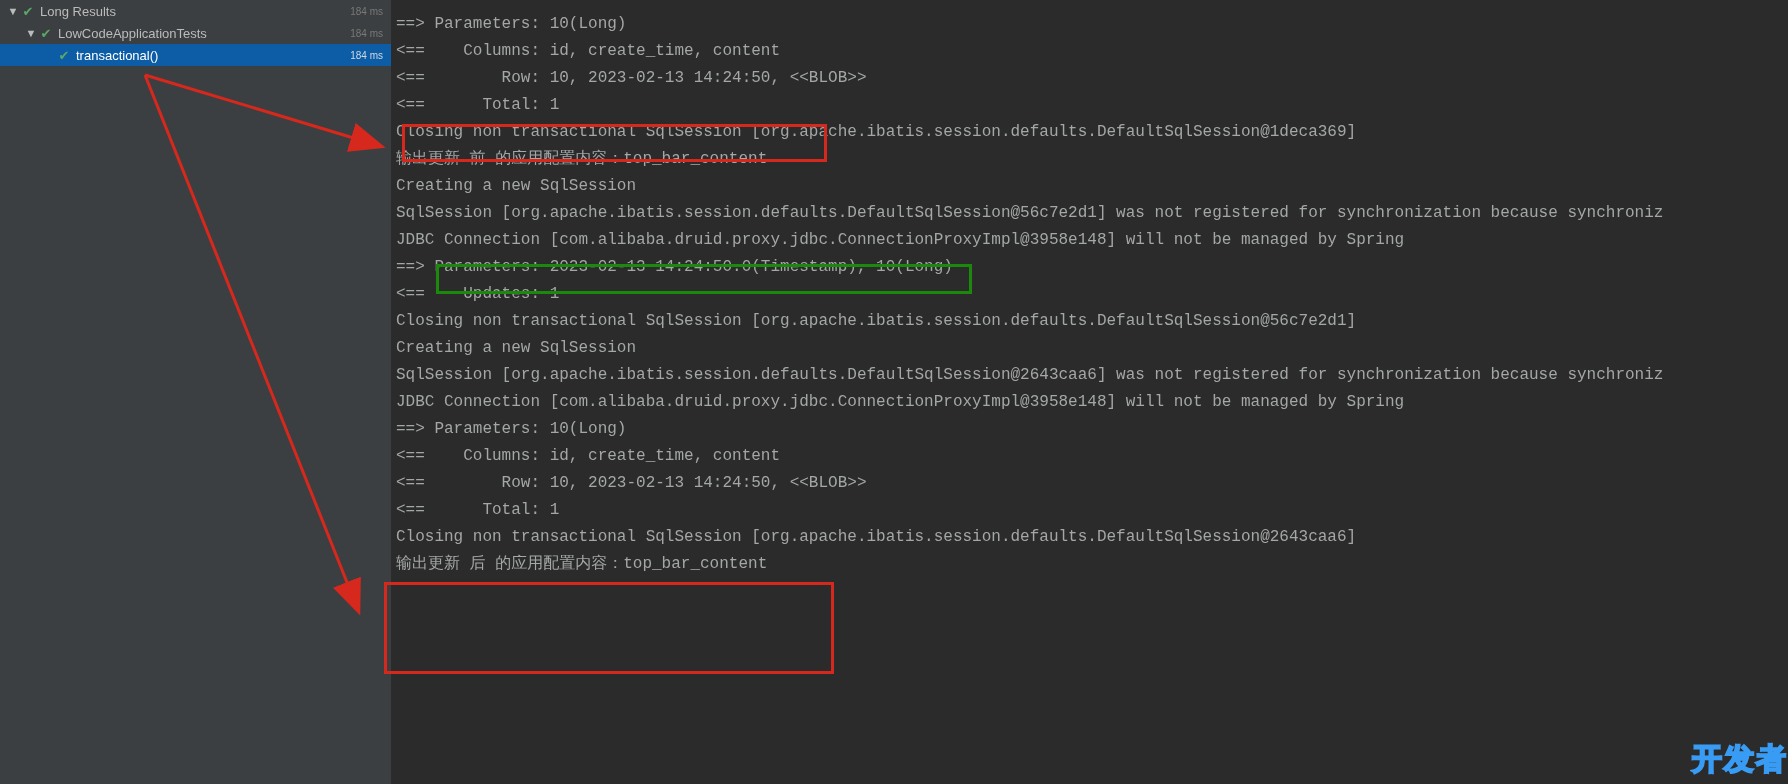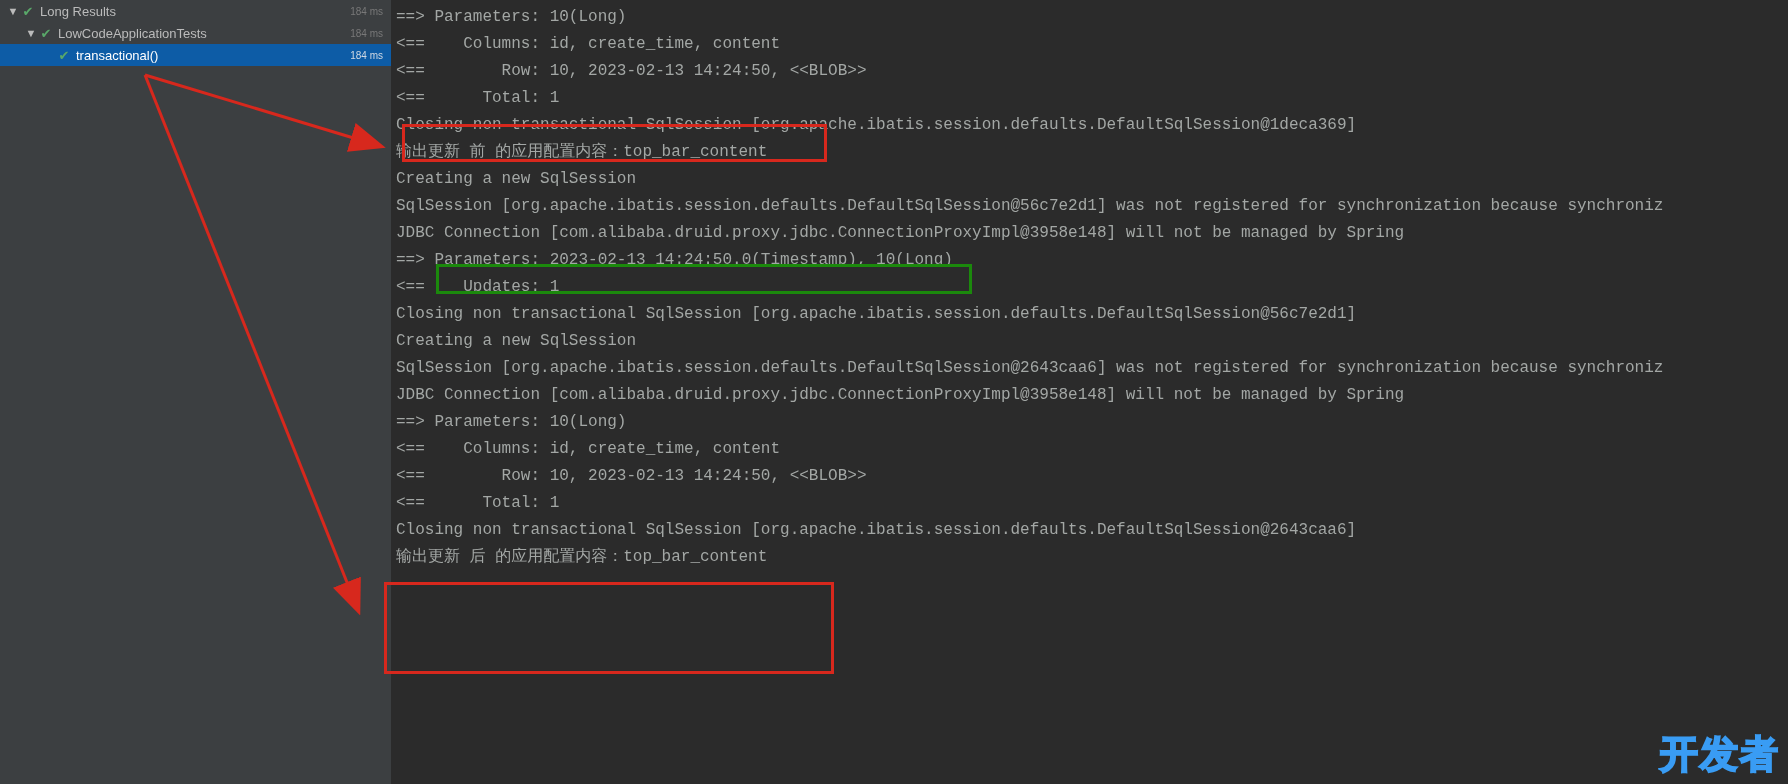--- a/index.html
+++ b/index.html
@@ -44,21 +44,21 @@
 }
 .tree-row.l0 { padding-left:6px; }
 .tree-row.l1 { padding-left:24px; }
 .tree-row.l2 { padding-left:56px; }
 .tree-row.selected { background:#0d5ca6; color:#ffffff; }
 .tree-row.selected .time { color:#cfd8e3; }
 
 .console {
   flex:1;
   background:#2b2b2b;
-  padding:4px 4px;
+  padding:11px 4px;
   position:relative;
 }
 .line {
   white-space:pre;
   font-family:"NSimSun","Consolas","Courier New",monospace;
   font-size:16px;
   line-height:27px;
   color:#a3a7a5;
 }
 .annot {
@@ -66,23 +66,23 @@
   pointer-events:none;
 }
 .red-box {
   border:3px solid #d7281d;
 }
 .green-box {
   border:3px solid #1b890c;
 }
 .watermark {
   position:absolute;
-  right:8px; bottom:4px;
+  right:0; bottom:4px;
   font-family:Liberation Mono, monospace;
-  font-size:38px;
+  font-size:30px;
   font-weight:bold;
   -webkit-text-stroke:2px #3aa3ff;
   color:transparent;
   opacity:.95;
   letter-spacing:2px;
 }
 svg.arrow-annot {
   position:absolute;
   left:0; top:0;
   pointer-events:none;

